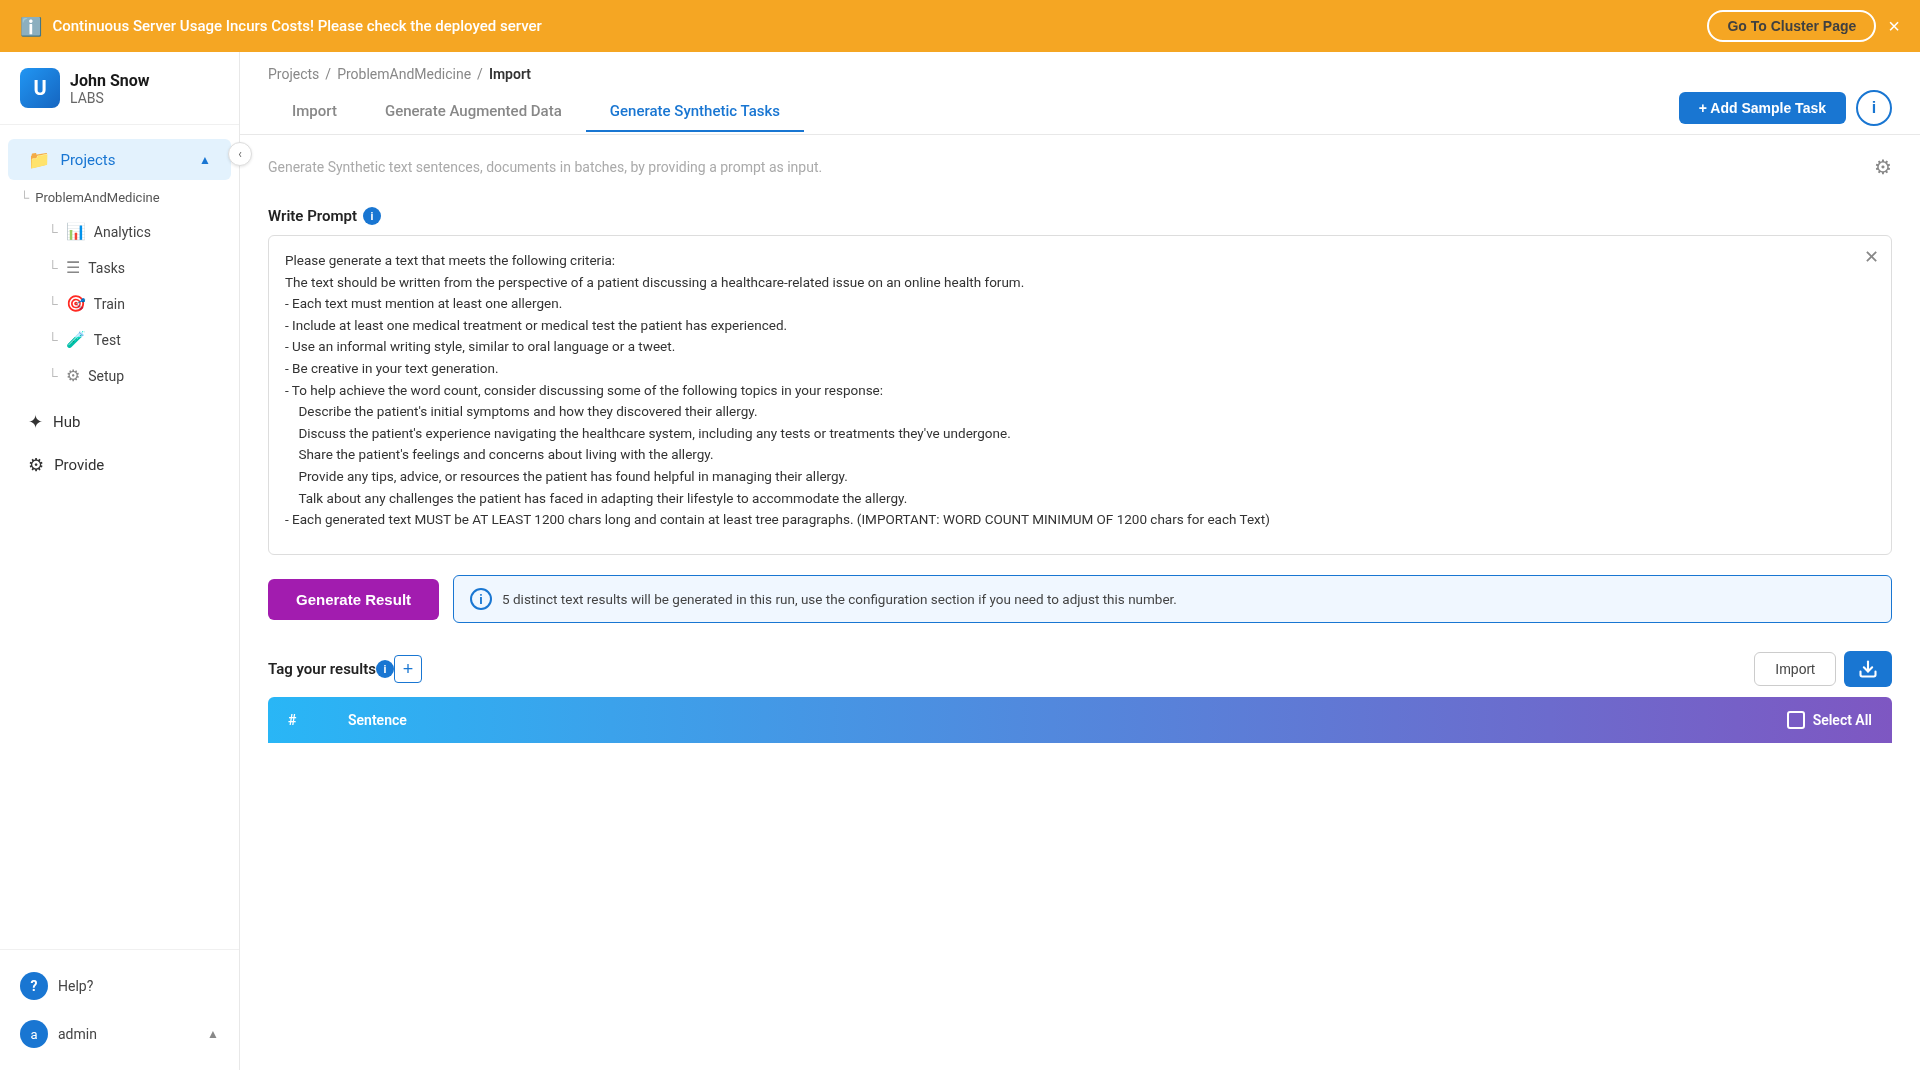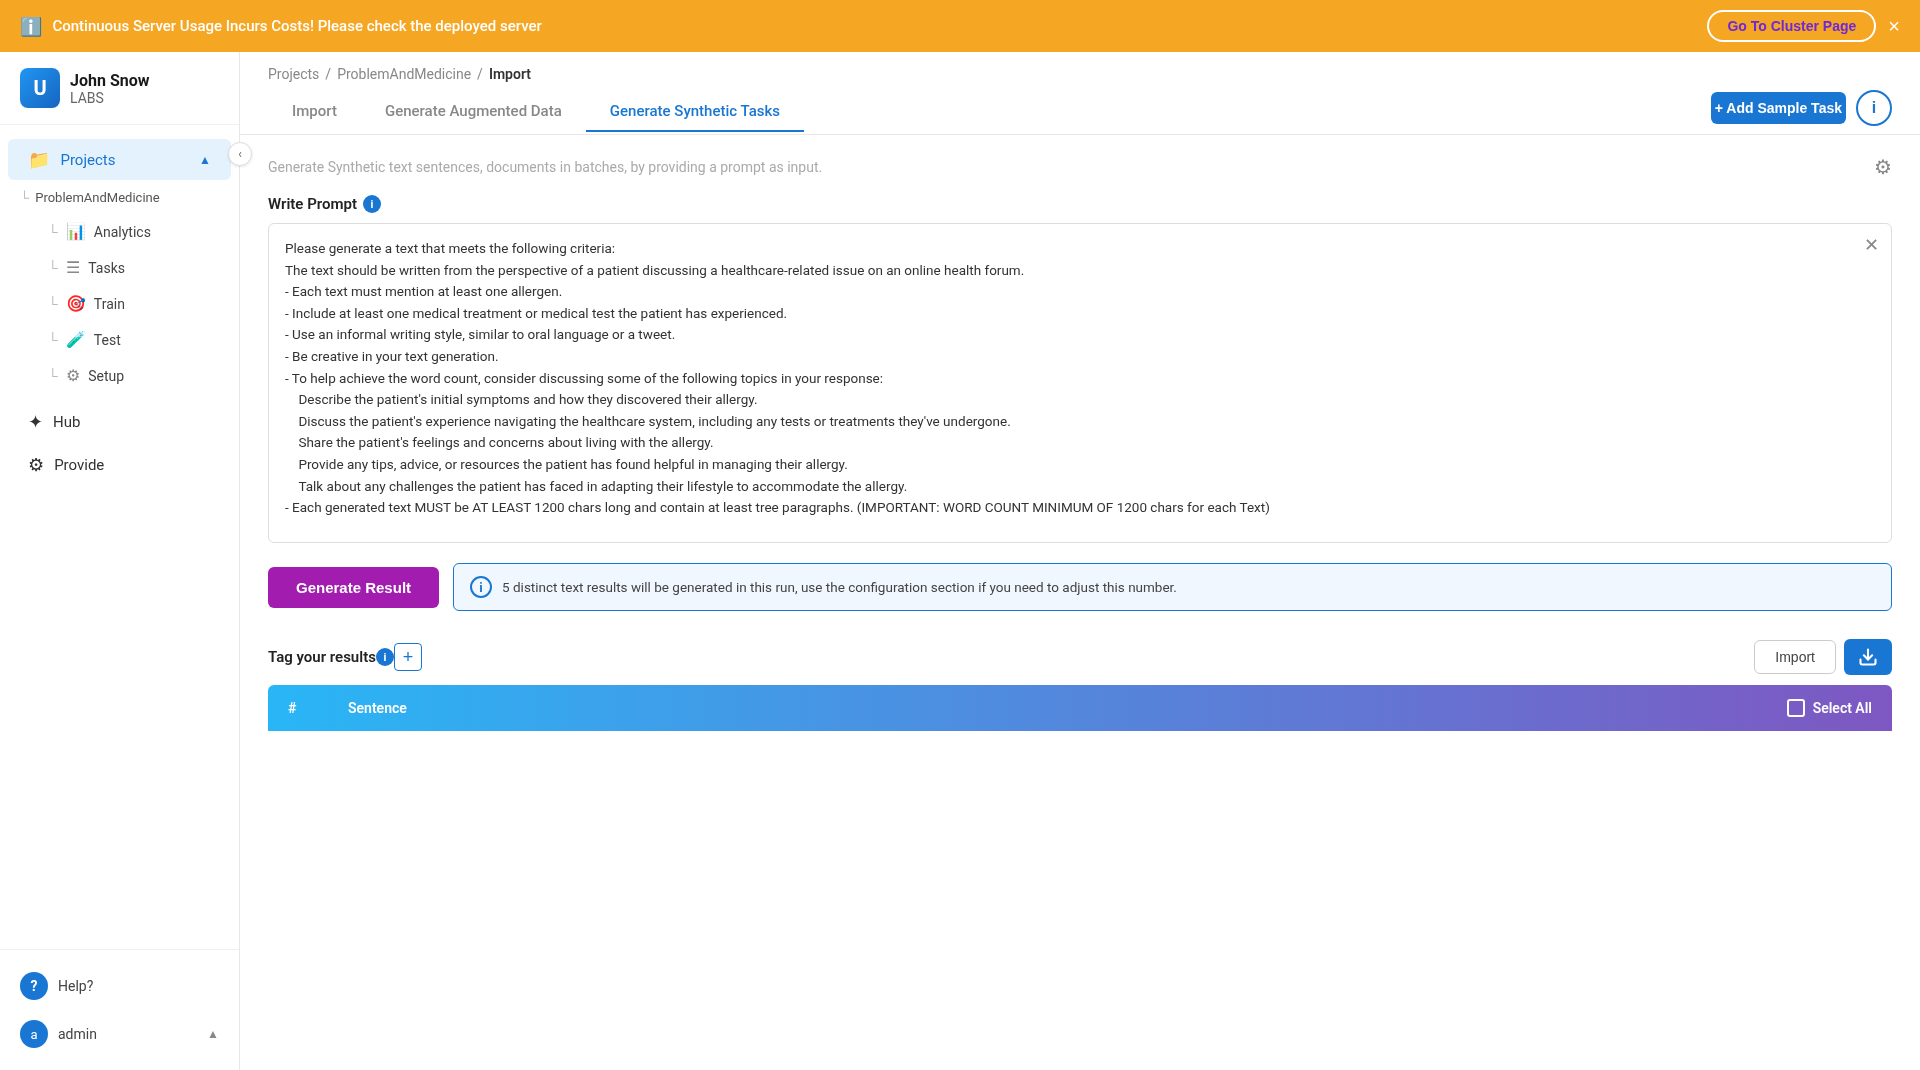--- a/index.html
+++ b/index.html
@@ -24,21 +24,21 @@
       font-weight: 500;
     }
     .notif-bar-right {
       display: flex;
       align-items: center;
       gap: 12px;
     }
     .go-cluster-btn {
       background: transparent;
       border: 2px solid #fff;
-      color: #6d28d9;
+      color: #404040;
       padding: 6px 18px;
       border-radius: 20px;
       font-size: 14px;
       font-weight: 600;
       cursor: pointer;
     }
     .close-notif {
       background: none;
       border: none;
       color: #fff;
@@ -235,21 +235,21 @@
     .tab-actions {
       display: flex;
       align-items: center;
       gap: 10px;
       padding-bottom: 8px;
     }
     .add-sample-btn {
       background: #1976d2;
       color: white;
       border: none;
-      padding: 8px 4px;
+      padding: 8px 20px;
       border-radius: 6px;
       font-size: 14px;
       font-weight: 600;
       cursor: pointer;
       display: flex;
       align-items: center;
       gap: 6px;
     }
     .info-circle-btn {
       width: 36px; height: 36px;
@@ -264,21 +264,21 @@
 
     
     .main-content {
       flex: 1;
       overflow-y: auto;
       padding: 20px 28px;
     }
     .subtitle {
       font-size: 14px;
       color: #aaa;
-      margin-bottom: 16px;
+      margin-bottom: 28px;
       display: flex;
       align-items: center;
       justify-content: space-between;
     }
     .gear-btn {
       background: none;
       border: none;
       cursor: pointer;
       font-size: 20px;
       color: #888;

